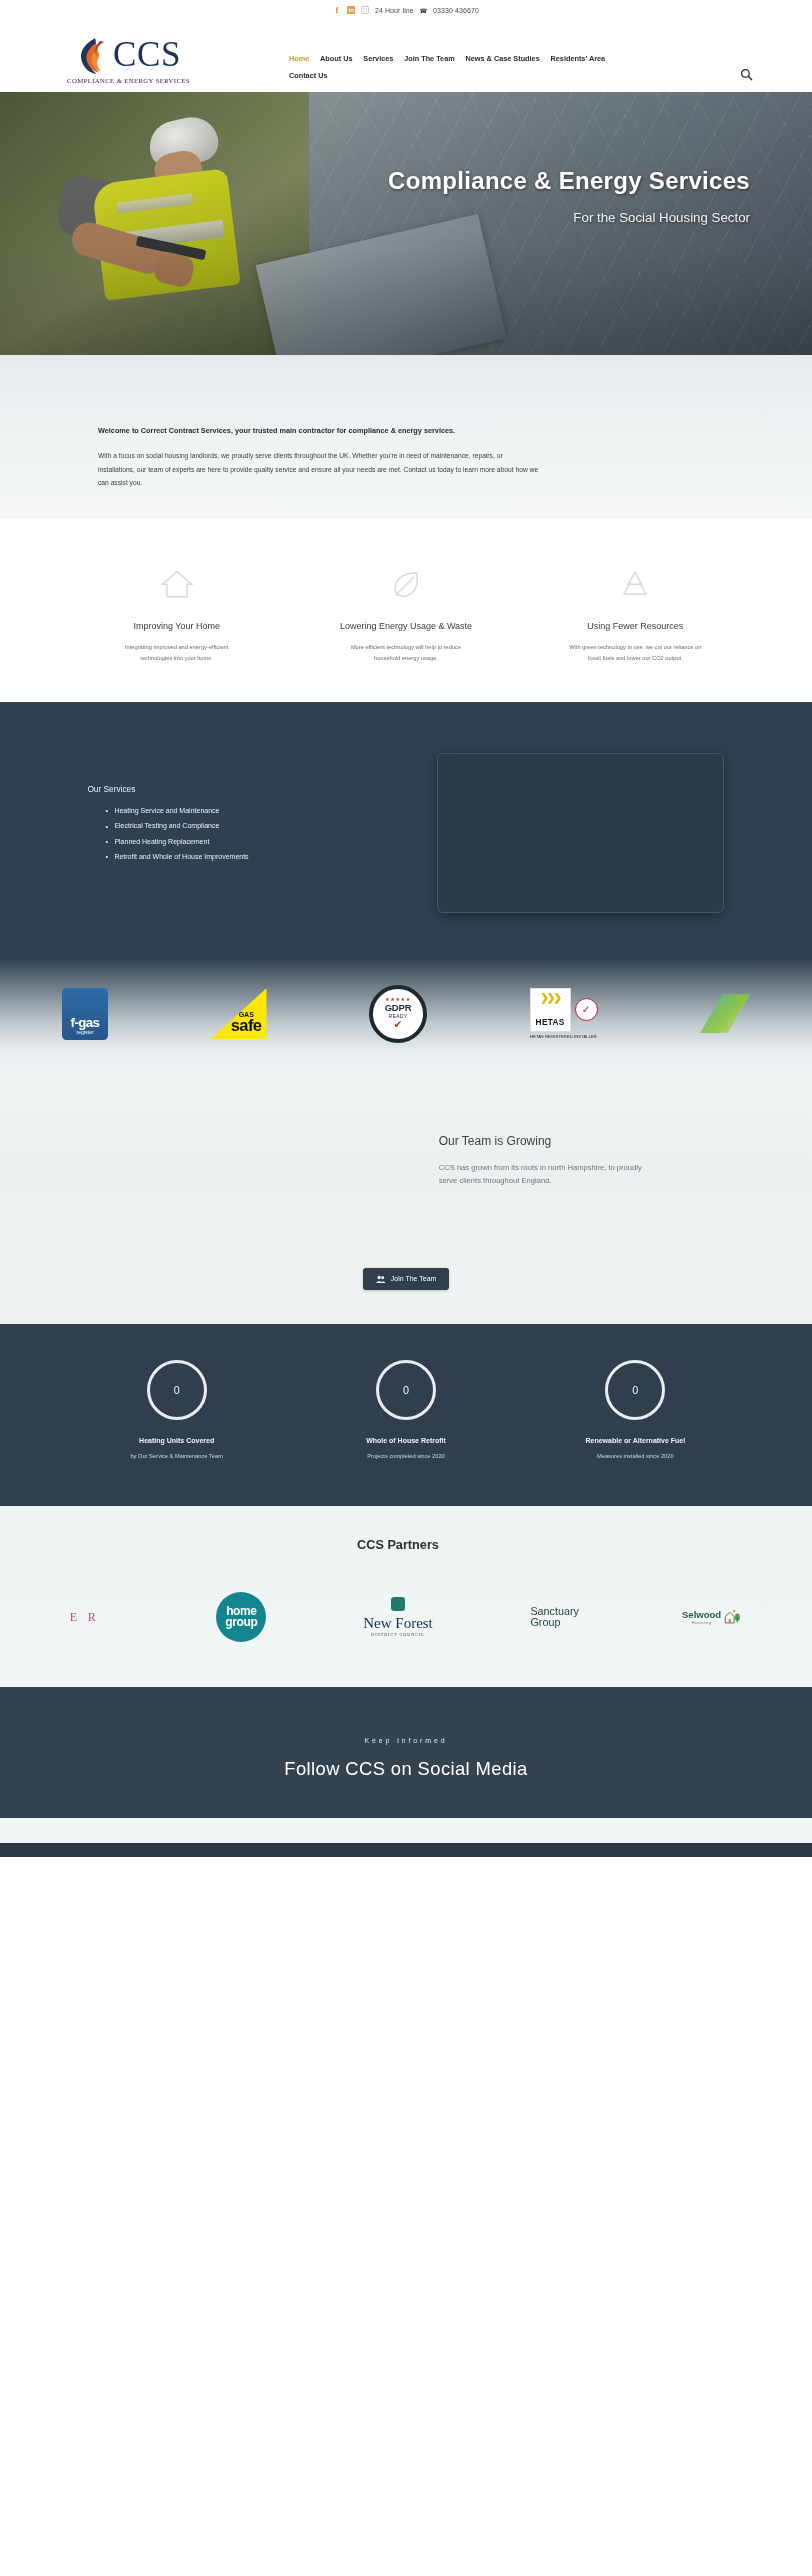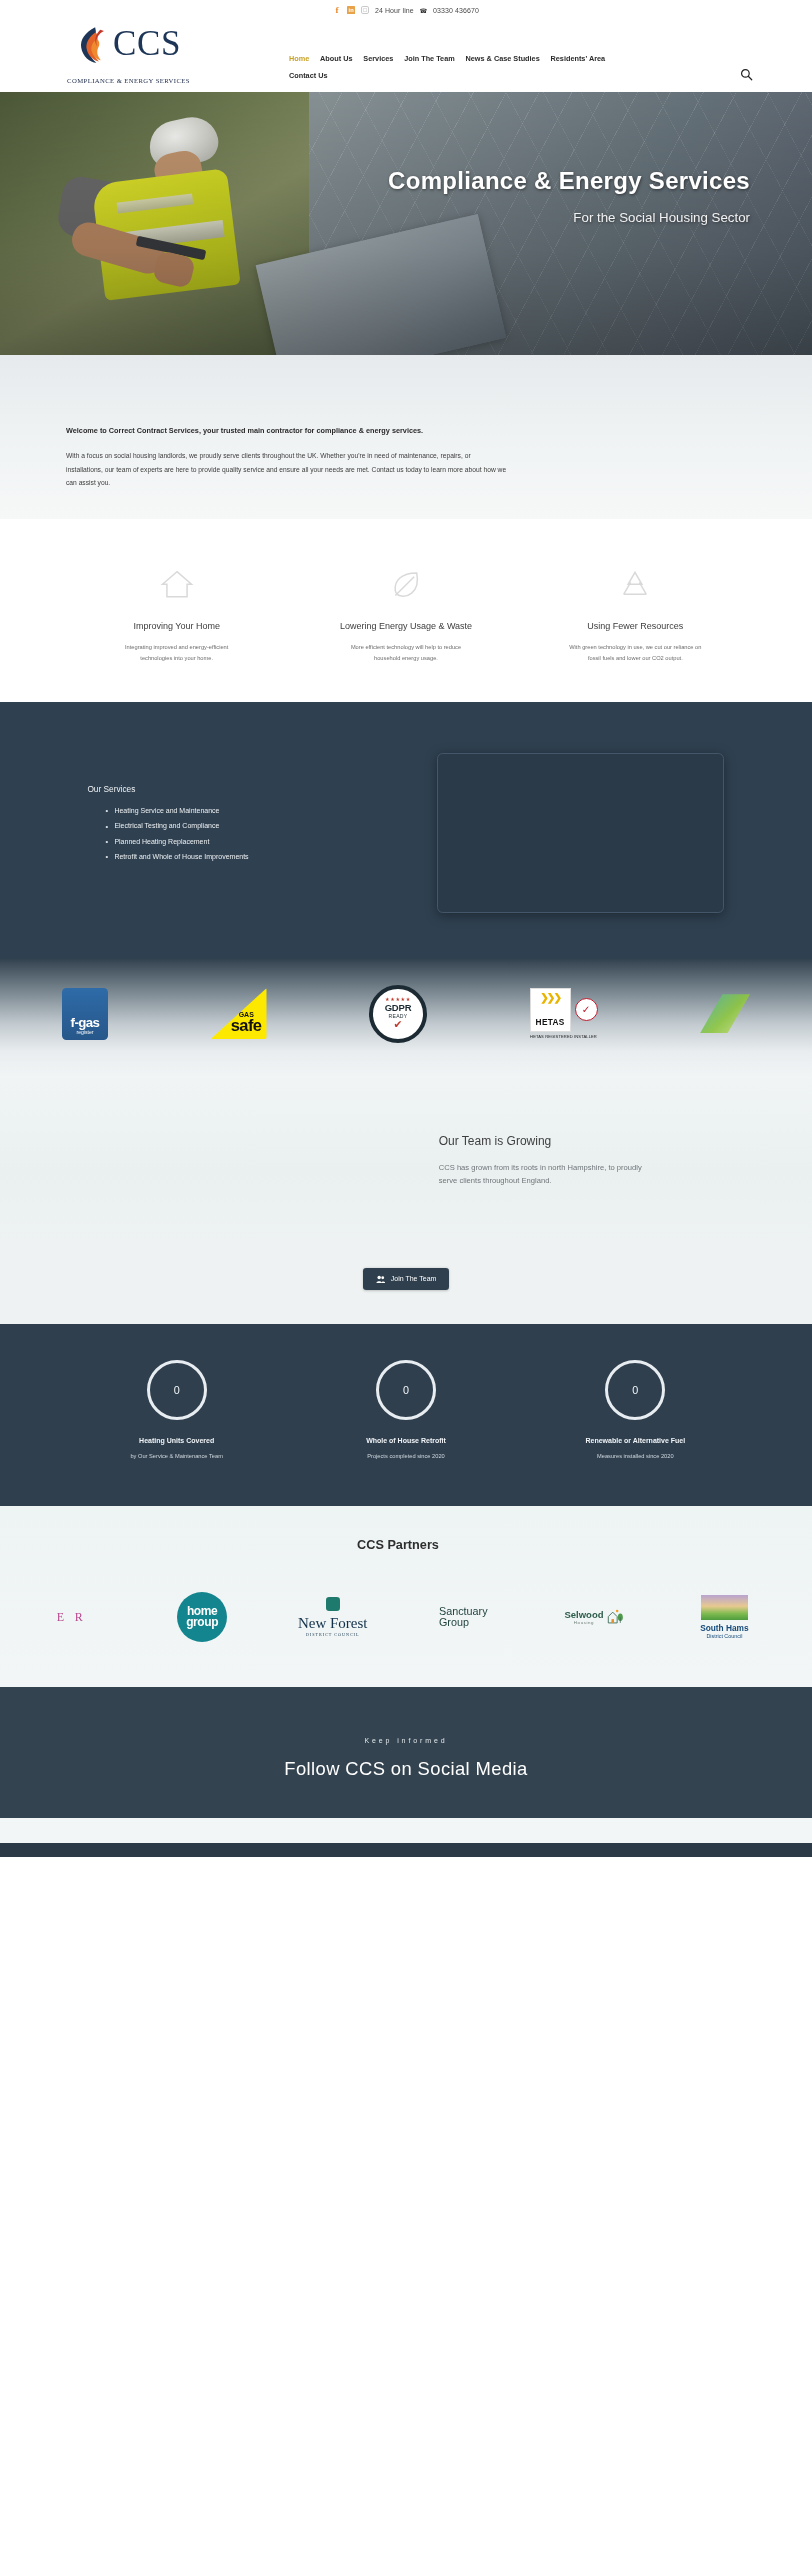--- a/index.html
+++ b/index.html
@@ -38,21 +38,21 @@
   .header {
     height: 74px;
     background: #fff;
     position: relative;
     display: flex;
     align-items: flex-start;
   }
   .logo-wrap {
     position: absolute; left: 62px; top: 7.6px;
     width: 133px; height: 58px;
-    display: flex; flex-direction: column; align-items: center; justify-content: space-between;
+    display: flex; flex-direction: column; align-items: center; justify-content: flex-end;
   }
   .logo-mark { display: flex; align-items: flex-start; }
   .logo-ccs {
     font-family: "Liberation Serif", serif;
     font-size: 35px; line-height: 1;
     font-weight: 400;
     letter-spacing: 0.6px;
     color: #1d3557;
   }
   .logo-sub {
@@ -171,21 +171,21 @@
   }
   .hero-sub {
     margin-top: 15.2px;
     font-size: 13.3px; color: #f2f2f2; font-weight: 400;
     text-shadow: 0.6px 1.3px 3.2px rgba(0,0,0,.5);
   }
 
   
   .intro {
     background: linear-gradient(180deg,#e6eaec 0%, #eff2f3 45%, #f6f8f8 100%);
-    padding: 71px 62px 29px 66px;
+    padding: 71px 62px 29px 98px;
   }
   .intro-lead {
     font-size: 7.3px; font-weight: bold; color: #2b2b2b;
     margin-bottom: 14px;
   }
   .intro-body {
     font-size: 6.7px; line-height: 2.05; color: #3c3c3c; max-width: 689px;
   }
 
   
@@ -626,27 +626,20 @@
         </div>
         <svg width="16.5" height="15.2" viewBox="0 0 26 24">
           <path d="M2 12 L9 5 L16 12 V22 H2 Z" fill="none" stroke="#3b6b55" stroke-width="1.4"></path>
           <rect x="7" y="16" width="4" height="6" fill="#e3912f"></rect>
           <ellipse cx="21" cy="13" rx="4" ry="6" fill="#4f9b4a"></ellipse>
           <line x1="21" y1="13" x2="21" y2="22" stroke="#3b6b55" stroke-width="1.2"></line>
           <circle cx="16" cy="3" r="2" fill="#f0a02a"></circle>
         </svg>
       </div>
     </div>
-    <div class="p-item">
-      <div class="p-sh">
-        <div class="p-sh-img"></div>
-        <div class="p-sh-t1">South Hams</div>
-        <div class="p-sh-t2">District Council</div>
-      </div>
-    </div>
   </div>
 </section>
 
 <section class="social">
   <div class="social-kicker">Keep informed</div>
   <div class="social-title">Follow CCS on Social Media</div>
 </section>
 <div class="bottom-strip"></div>
 <div class="bottom-dark"></div>
 

